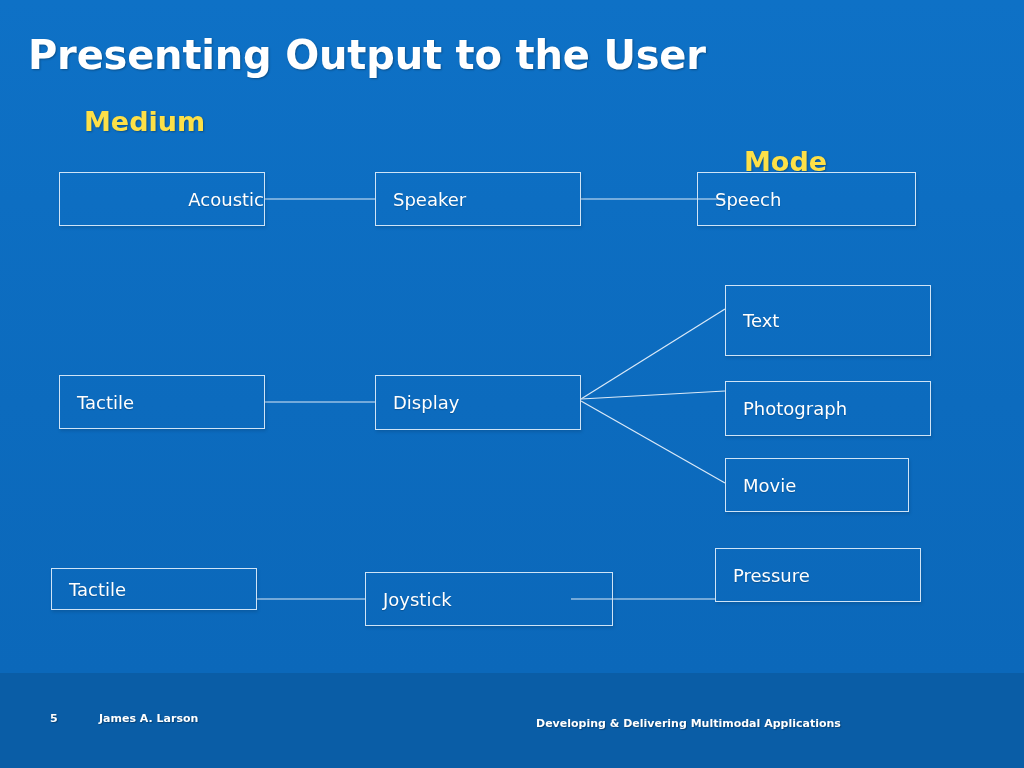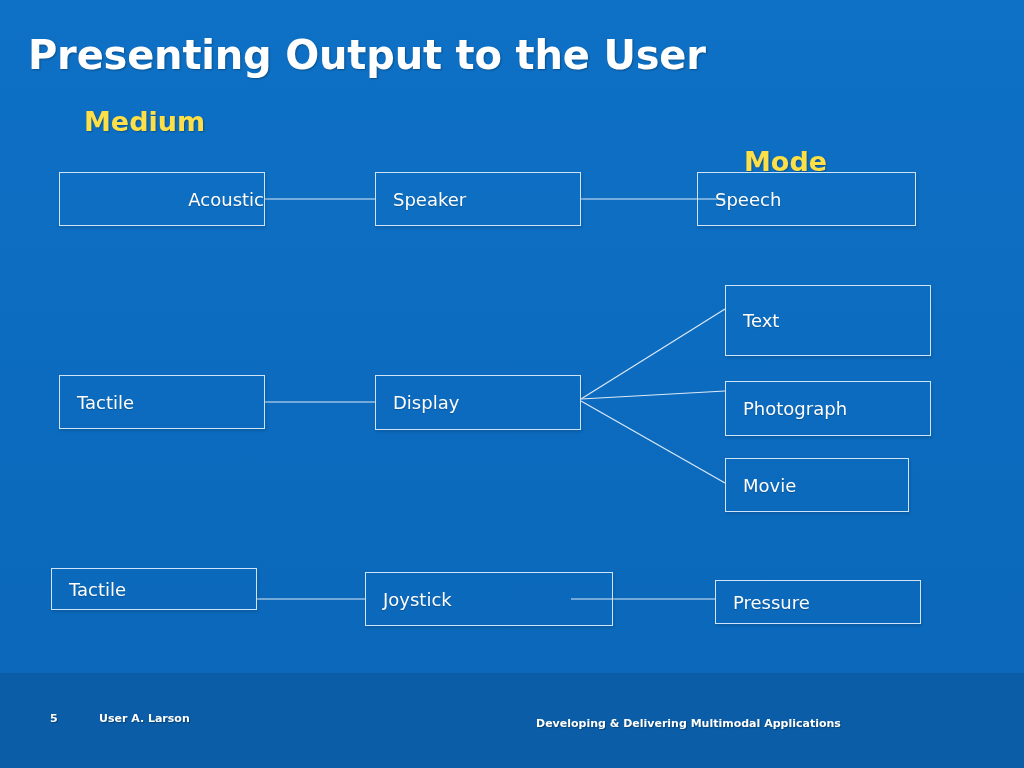--- a/index.html
+++ b/index.html
@@ -148,21 +148,21 @@
   <div class="node" id="n-movie" style="left: 725px; top: 458px; width: 184px; height: 54px;">
     <span class="label">Movie</span>
   </div>
 
   <div class="node" id="n-tactile" style="left: 51px; top: 568px; width: 206px; height: 42px;">
     <span class="label">Tactile</span>
   </div>
   <div class="node" id="n-joystick" style="left: 365px; top: 572px; width: 248px; height: 54px;">
     <span class="label">Joystick</span>
   </div>
-  <div class="node" id="n-pressure" style="left: 715px; top: 580px; width: 206px; height: 44px;">
+  <div class="node" id="n-pressure" style="left: 715px; top: 548px; width: 206px; height: 54px;">
     <span class="label">Pressure</span>
   </div>
 
   <div class="foot page">5</div>
-  <div class="foot author">User A. Larson</div>
+  <div class="foot author">James A. Larson</div>
   <div class="foot book">Developing &amp; Delivering Multimodal Applications</div>
 
 </div>
 
 </body></html>

